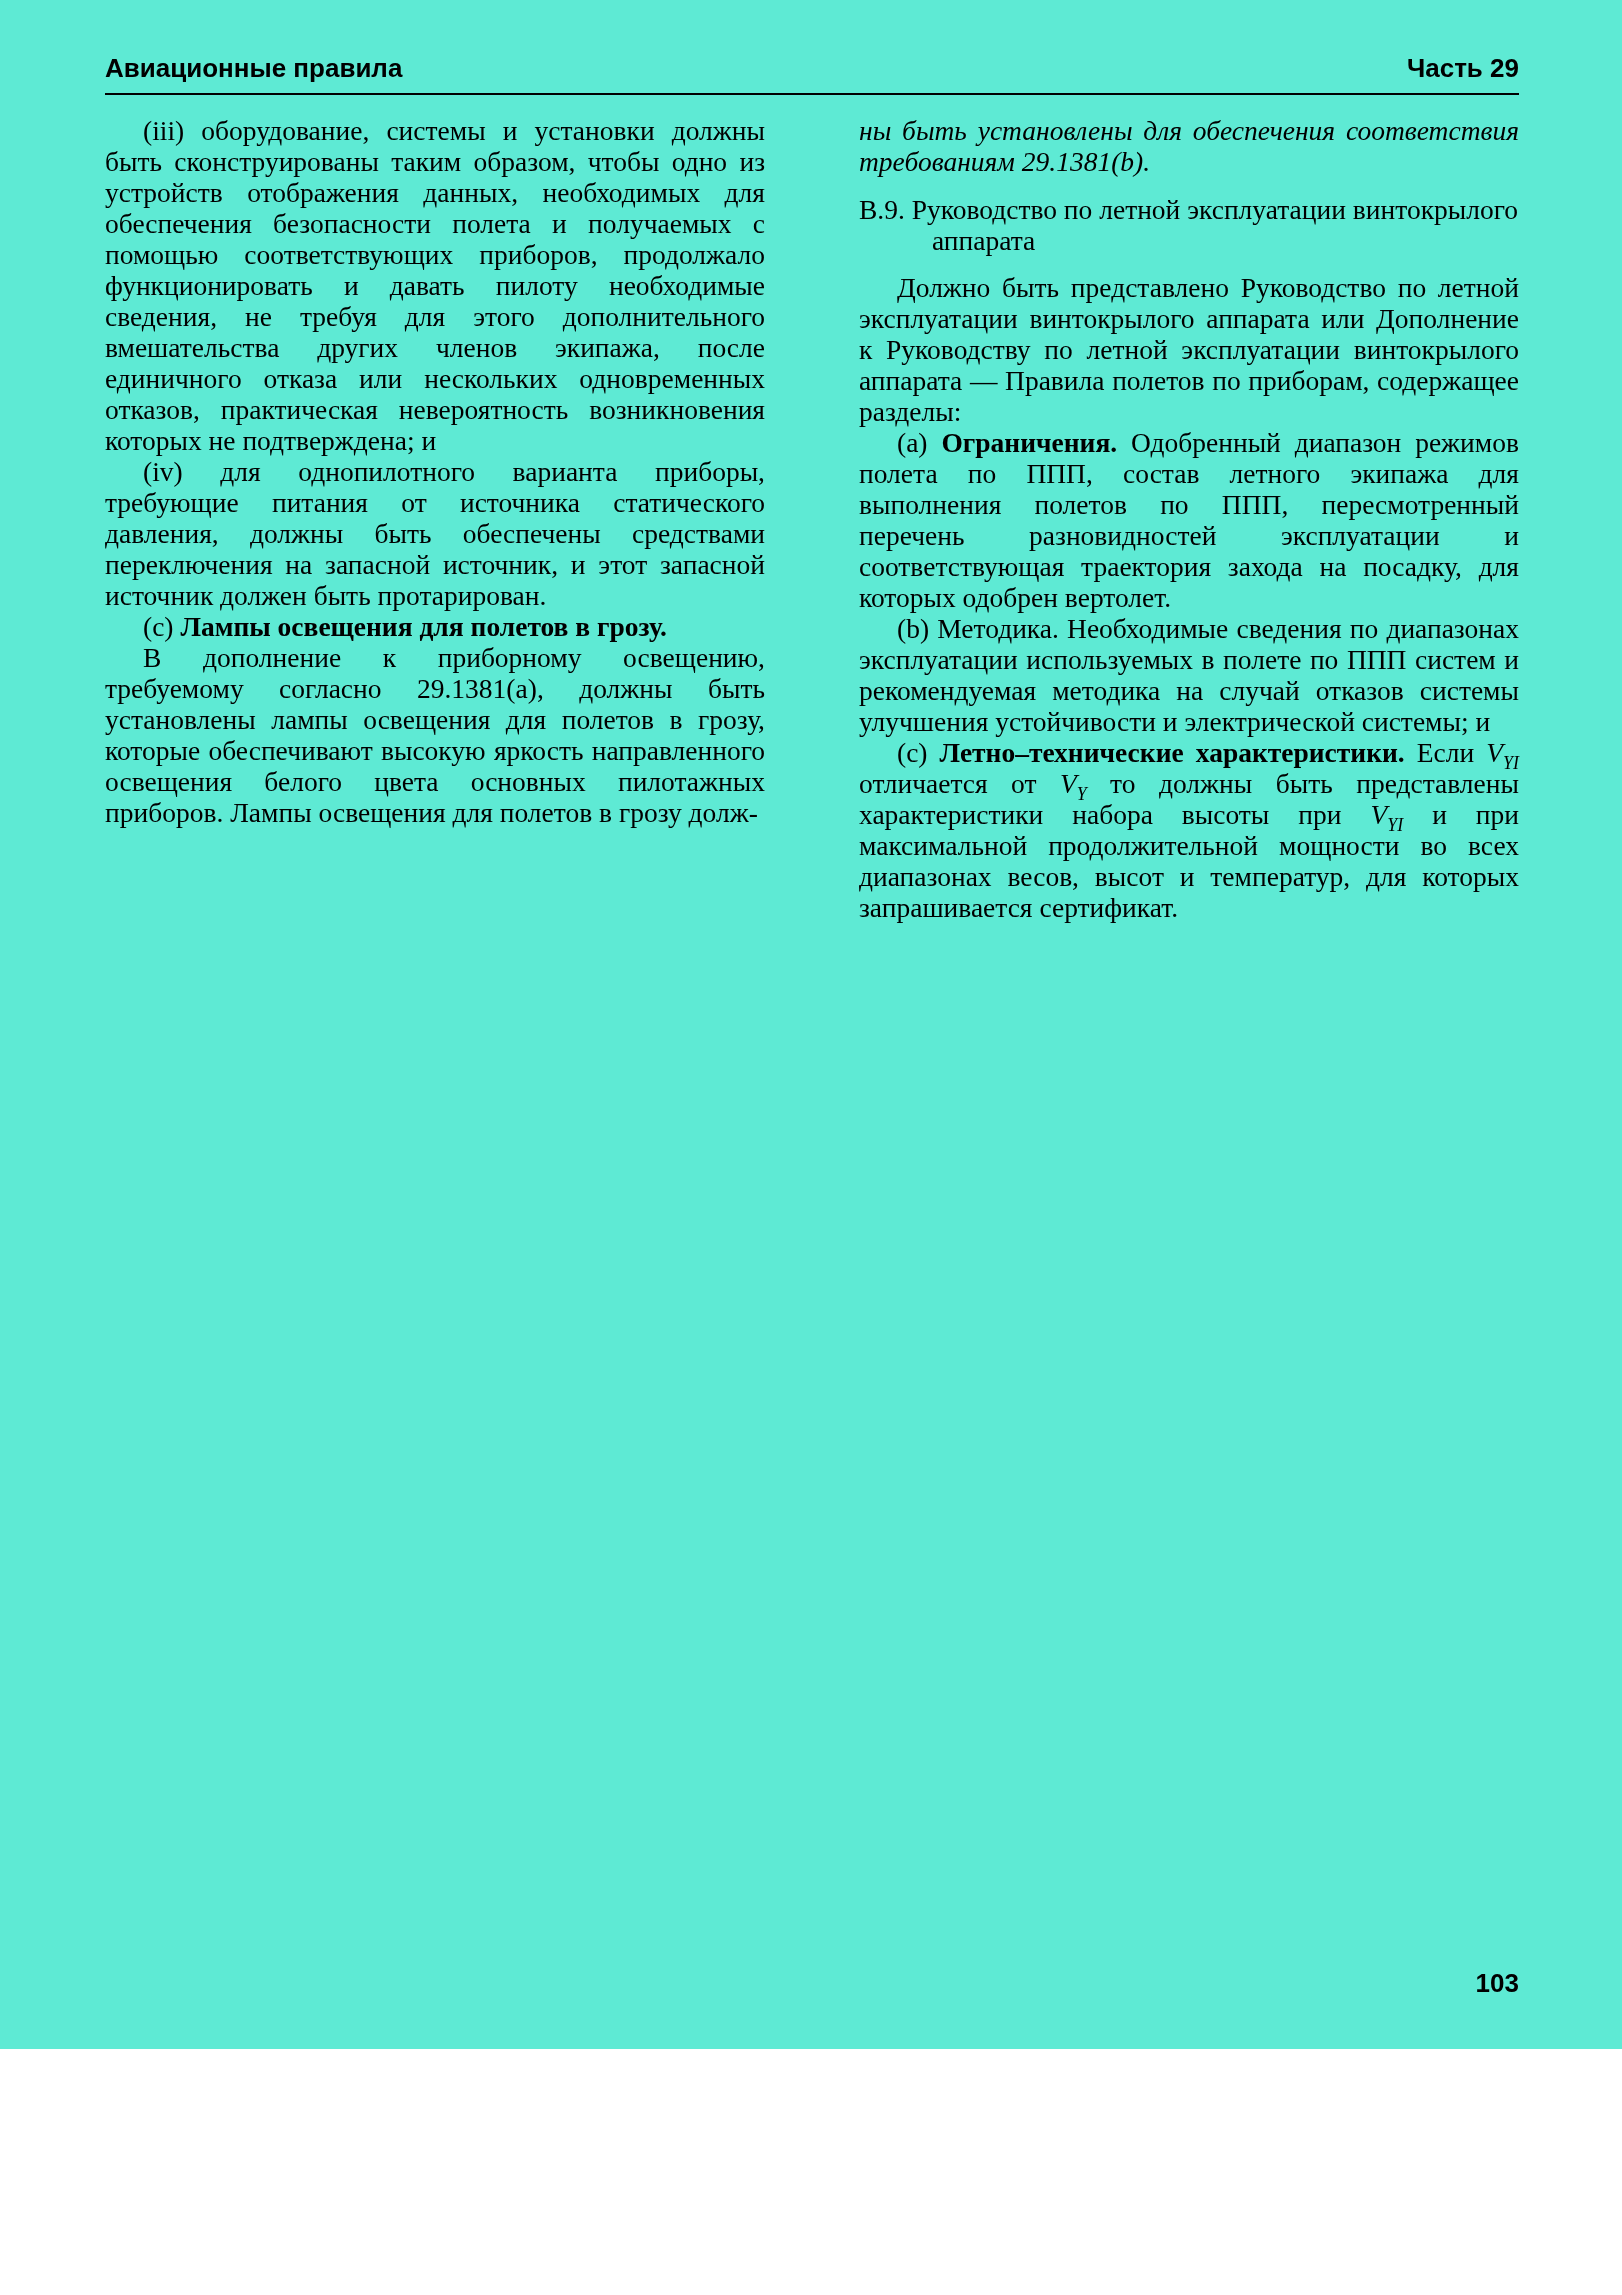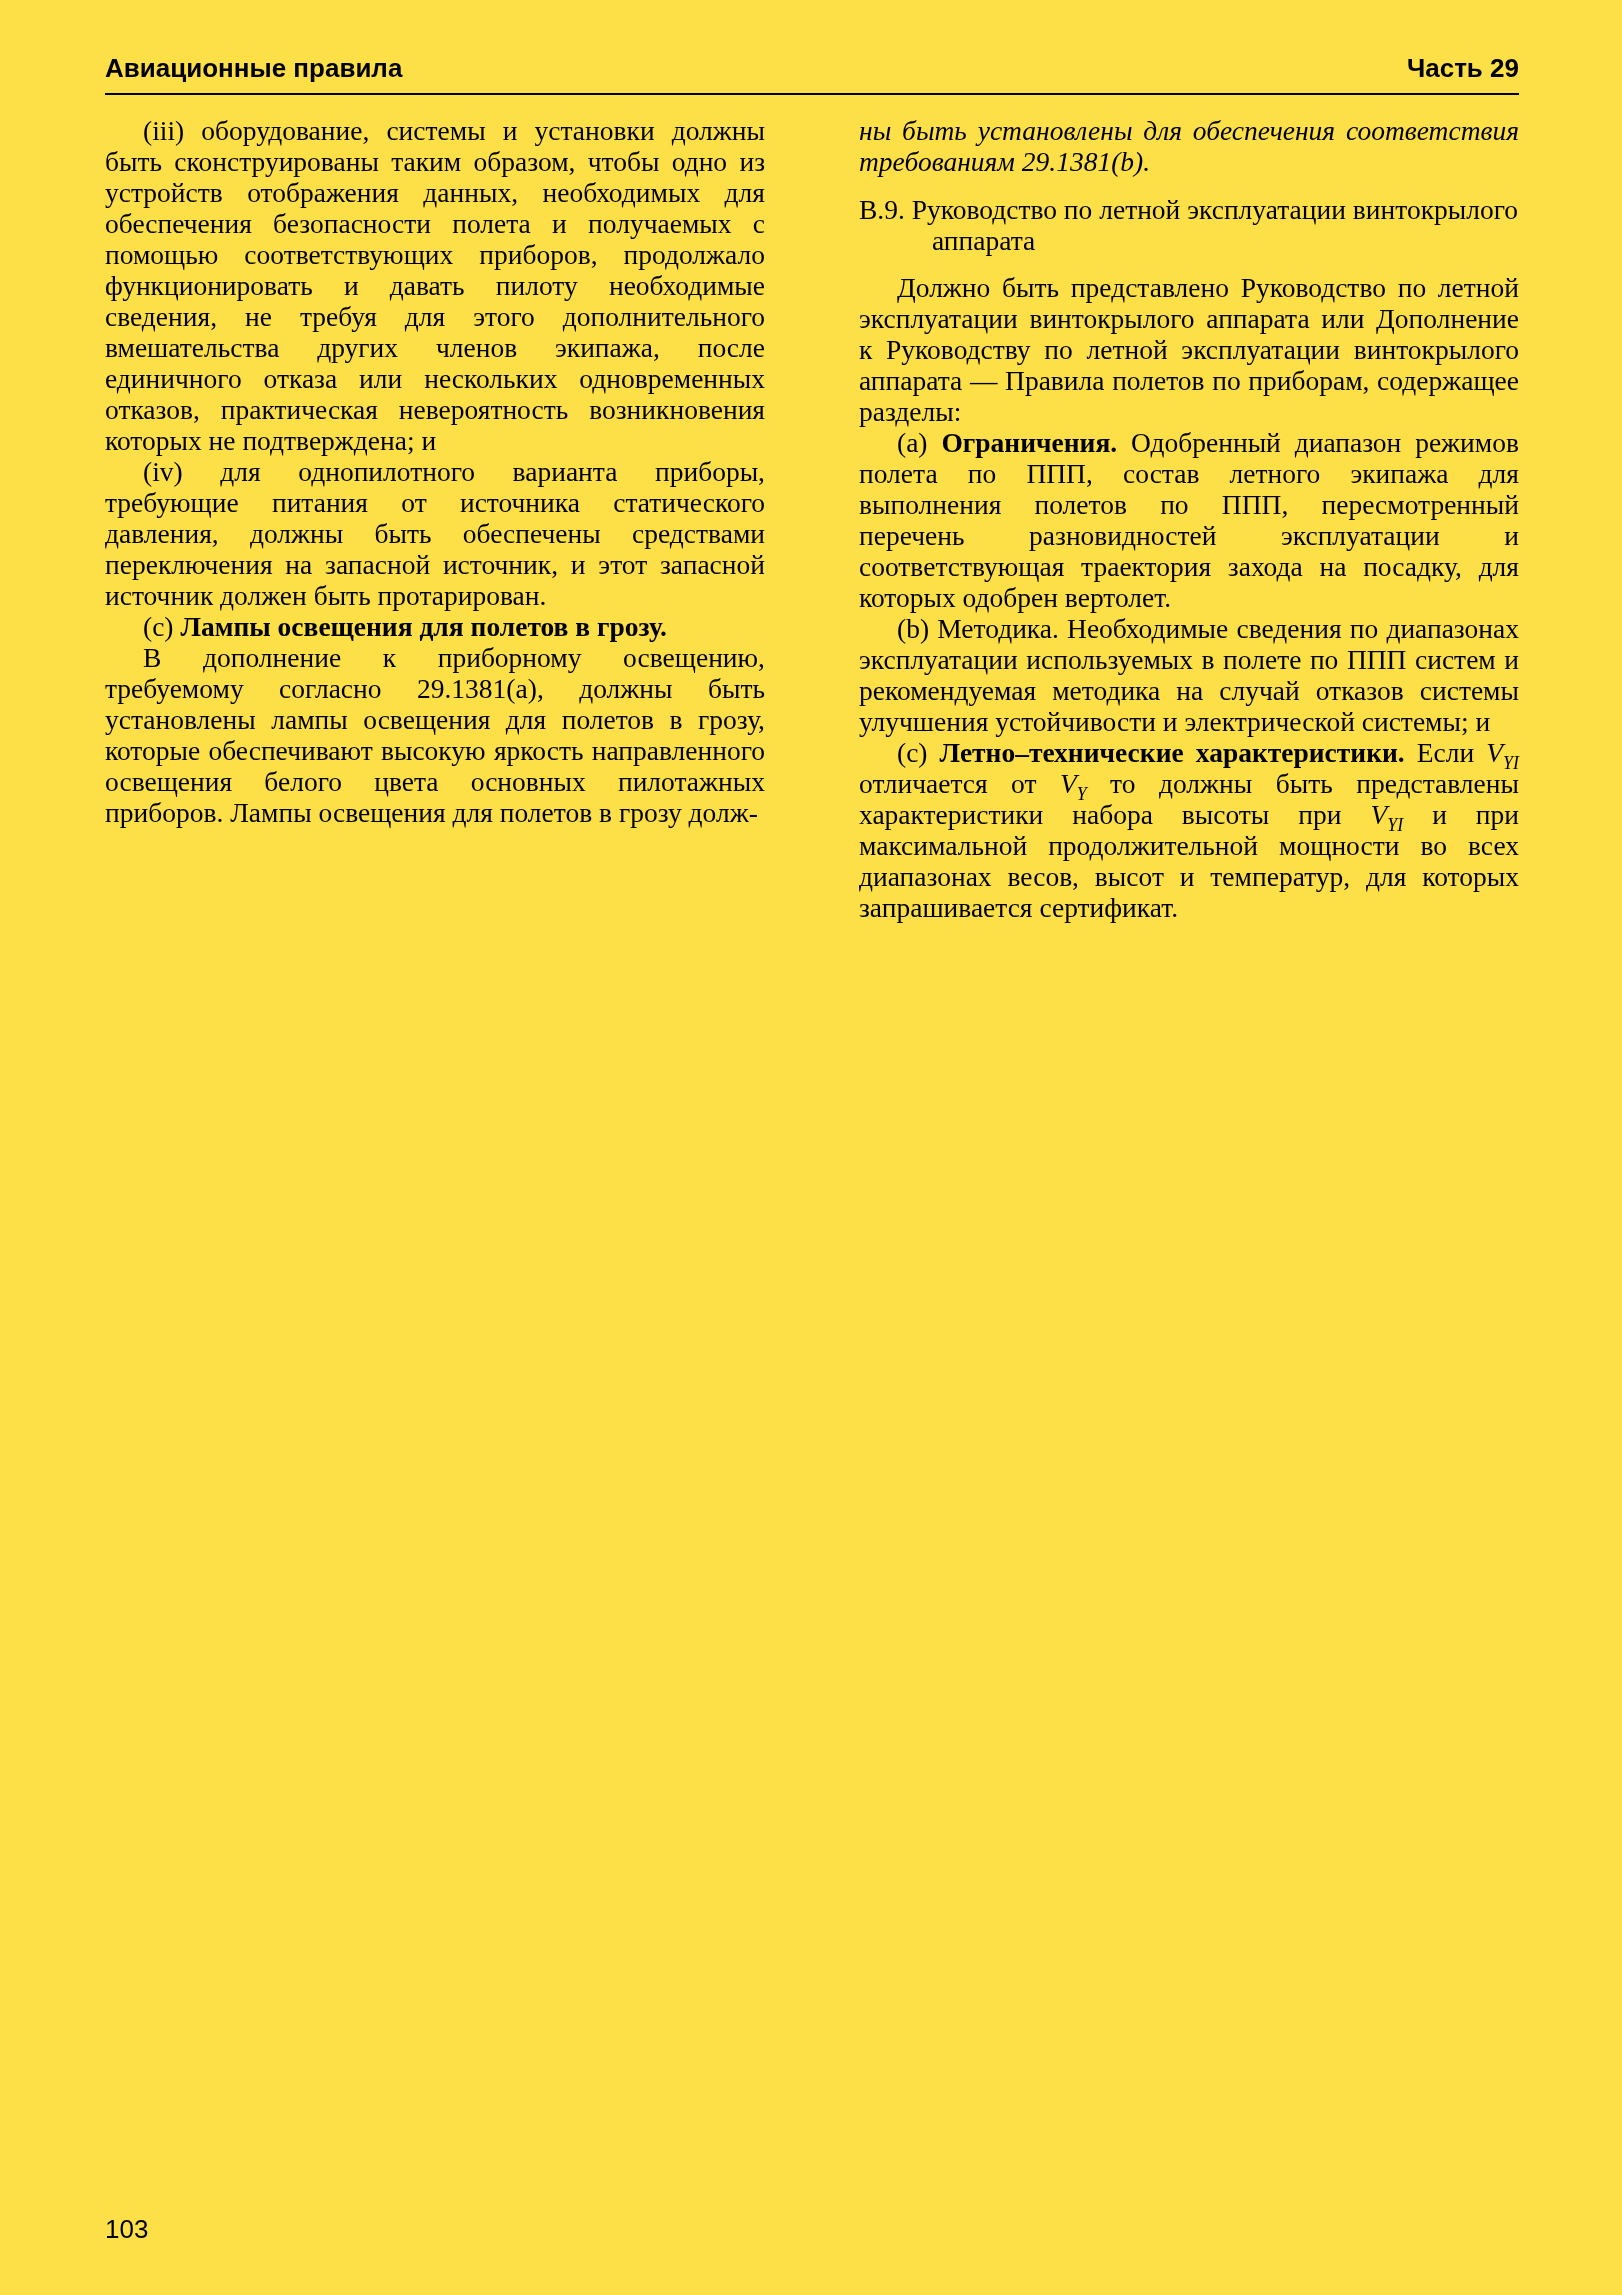--- a/index.html
+++ b/index.html
@@ -1,20 +1,20 @@
 <!DOCTYPE html>
 <html style="font-size:10.5px"><head>
 <meta charset="utf-8">
 <style>
   html, body { margin: 0; padding: 0; background: #ffffff; }
   .page {
     position: relative;
     width: 1622px;
-    height: 2295px;
-    background: #fde047;
+    height: 2049px;
+    background: #5eead4;
     color: #000000;
     font-family: "Liberation Serif", serif;
     overflow: hidden;
   }
   .header-row {
     position: absolute;
     top: 54px;
     left: 105px;
     width: 1414px;
     display: flex;
@@ -54,23 +54,23 @@
     padding-left: 73px;
     text-indent: -73px;
     text-align: left;
   }
   sub { font-size: 65%; line-height: 0; }
   .footer {
     position: absolute;
     bottom: 50px;
     left: 105px;
     width: 1414px;
-    text-align: left;
+    text-align: right;
     font-family: "Liberation Sans", sans-serif;
-    font-weight: 400;
+    font-weight: 700;
     font-size: 26px;
   }
 </style>
 </head>
 <body>
 
 <div class="page">
 
   <div class="header-row">
     <span>Авиационные правила</span>

